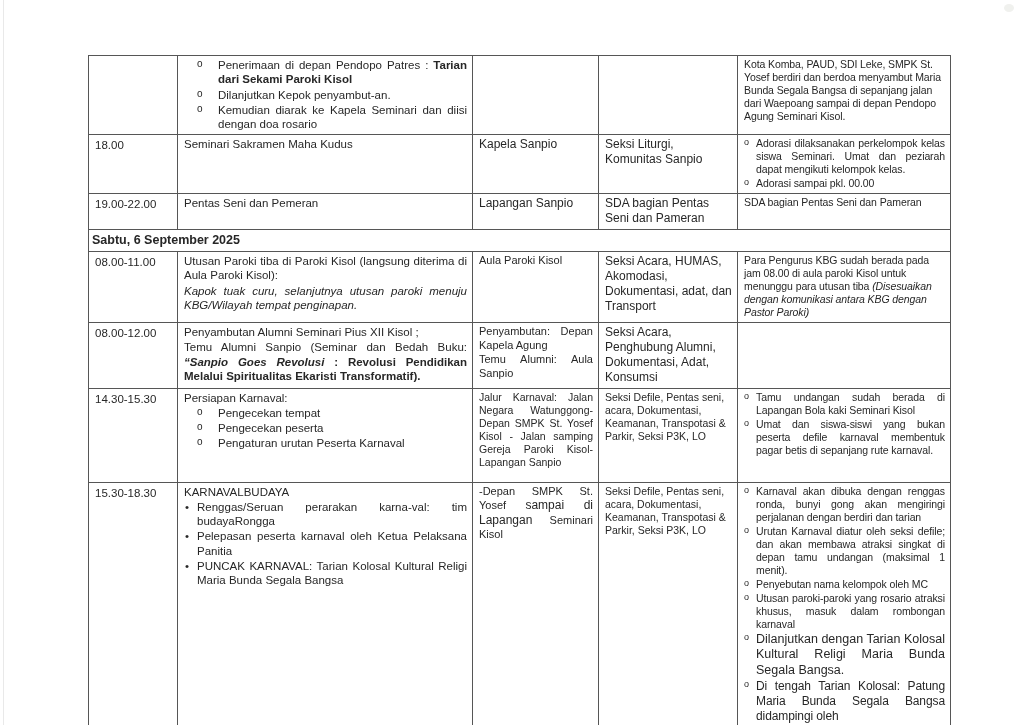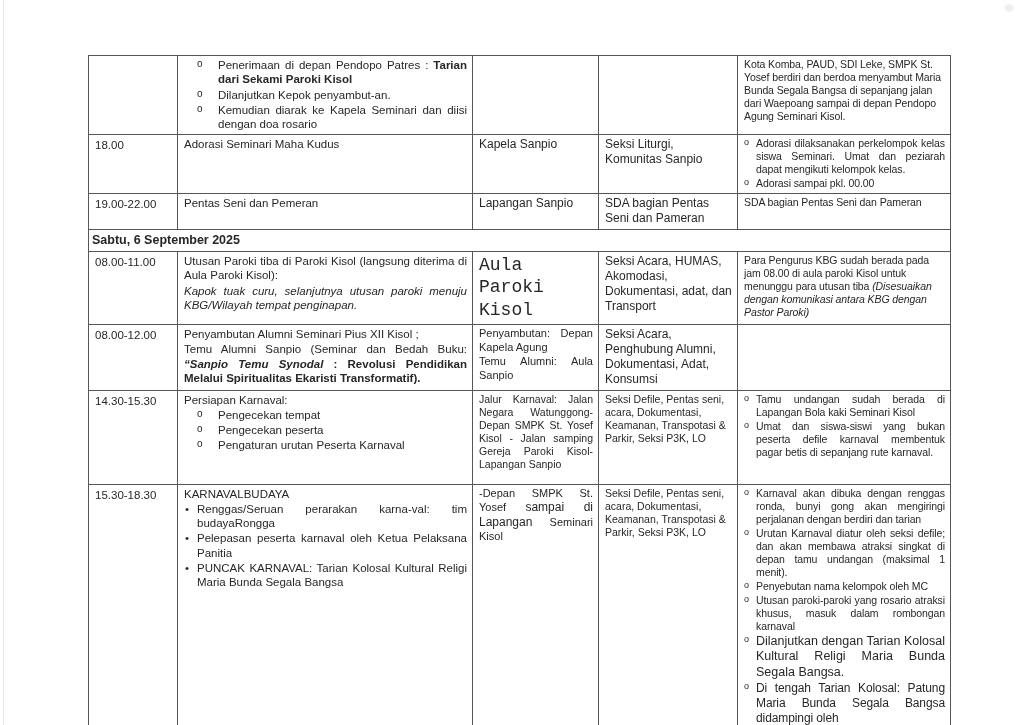--- a/index.html
+++ b/index.html
@@ -25,21 +25,21 @@
   .c-time{text-align:left;padding-top:3px;}
   .c-act .para{text-align:justify;}
   .c-loc{font-size:11px;}
   .c-loc .para{text-align:justify;}
   .c-sek{font-size:11.5px;}
   .c-not{font-size:10.5px;letter-spacing:-0.1px;}
   .c-not .para.bo{text-align:justify;}
   .sm{font-size:10.5px;}
   .md{font-size:12px;margin-top:34px;}
   .md2{font-size:12.5px;letter-spacing:0;}
-  .lg{font-size:18px;font-family:Liberation Mono, monospace;}
+  .lg{font-size:11px;}
   .bold{font-weight:bold;}
   .ital{font-style:italic;}
   .para{position:relative;margin:0 0 1px 0;}
   .blt{position:absolute;top:0;}
   .c-act .para.bo{padding-left:34px;}
   .c-act .para.bo .blt{left:13px;font-size:10px;}
   .c-act .para.bdot{padding-left:13px;}
   .c-act .para.bdot .blt{left:1px;}
   .c-not .para.bo{padding-left:12px;}
   .c-not .para.bo .blt{left:0;font-size:9px;}
@@ -70,21 +70,21 @@
           </td>
           <td class="c-loc"></td>
           <td class="c-sek"></td>
           <td class="c-not">
             <div class="para"><span>Kota Komba, PAUD, SDI Leke, SMPK St. Yosef berdiri dan berdoa menyambut Maria Bunda Segala Bangsa di sepanjang jalan dari Waepoang sampai di depan Pendopo Agung Seminari Kisol.</span></div>
           </td>
         </tr>
         <tr class="t1800">
           <td class="c-time">18.00</td>
           <td class="c-act">
-            <div class="para"><span>Adorasi Seminari Maha Kudus</span></div>
+            <div class="para"><span>Seminari Sakramen Maha Kudus</span></div>
           </td>
           <td class="c-loc">
             <div class="para md"><span>Kapela Sanpio</span></div>
           </td>
           <td class="c-sek">
             <div class="para md"><span>Seksi Liturgi, Komunitas Sanpio</span></div>
           </td>
           <td class="c-not">
             <div class="para bo"><span class="blt">o</span><span>Adorasi dilaksanakan perkelompok kelas siswa Seminari. Umat dan peziarah dapat mengikuti kelompok kelas.</span></div>
             <div class="para bo"><span class="blt">o</span><span>Adorasi sampai pkl. 00.00</span></div>
@@ -121,21 +121,21 @@
             <div class="para md"><span>Seksi Acara, HUMAS, Akomodasi, Dokumentasi, adat, dan Transport</span></div>
           </td>
           <td class="c-not">
             <div class="para"><span>Para Pengurus KBG sudah berada pada jam 08.00 di aula paroki Kisol untuk menunggu para utusan tiba  </span><span class="ital">(Disesuaikan dengan komunikasi antara KBG dengan Pastor Paroki)</span></div>
           </td>
         </tr>
         <tr class="s0800b">
           <td class="c-time">08.00-12.00</td>
           <td class="c-act">
             <div class="para"><span>Penyambutan Alumni Seminari Pius XII Kisol  ;</span></div>
-            <div class="para"><span>Temu Alumni Sanpio (Seminar dan Bedah Buku: </span><span class="bold ital">“Sanpio Temu Synodal</span><span class="bold"> : Revolusi Pendidikan Melalui Spiritualitas Ekaristi Transformatif).</span></div>
+            <div class="para"><span>Temu Alumni Sanpio (Seminar dan Bedah Buku: </span><span class="bold ital">“Sanpio Goes Revolusi</span><span class="bold"> : Revolusi Pendidikan Melalui Spiritualitas Ekaristi Transformatif).</span></div>
           </td>
           <td class="c-loc">
             <div class="para"><span>Penyambutan: Depan Kapela Agung</span></div>
             <div class="para"><span>Temu Alumni: Aula Sanpio</span></div>
           </td>
           <td class="c-sek">
             <div class="para md"><span>Seksi Acara, Penghubung Alumni, Dokumentasi, Adat, Konsumsi</span></div>
           </td>
           <td class="c-not"></td>
         </tr>

